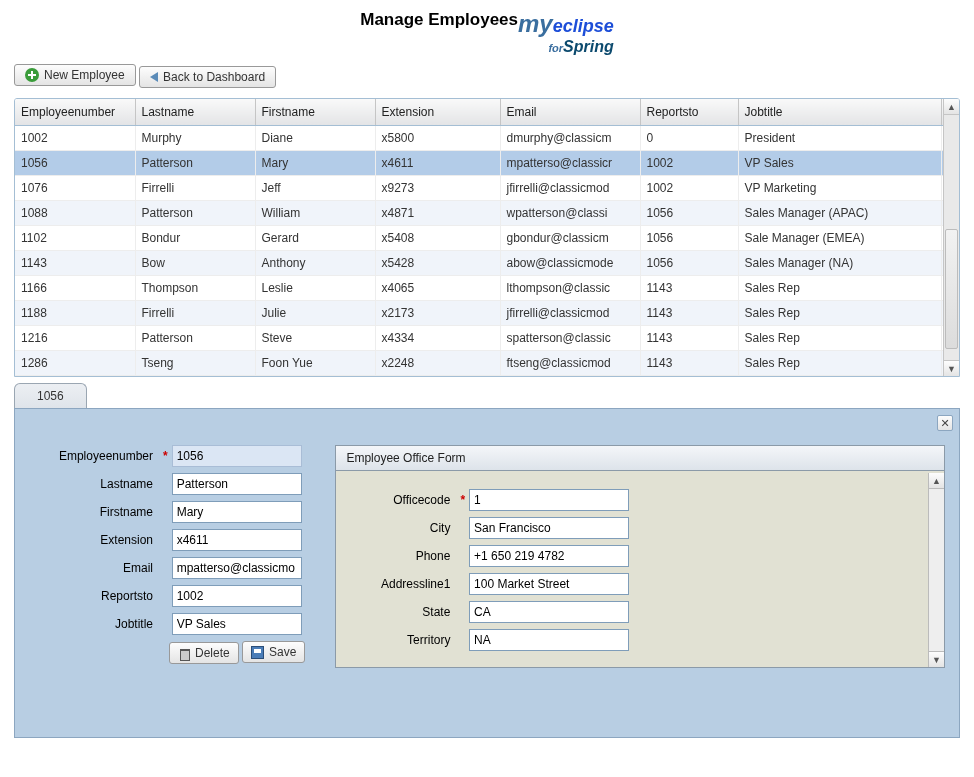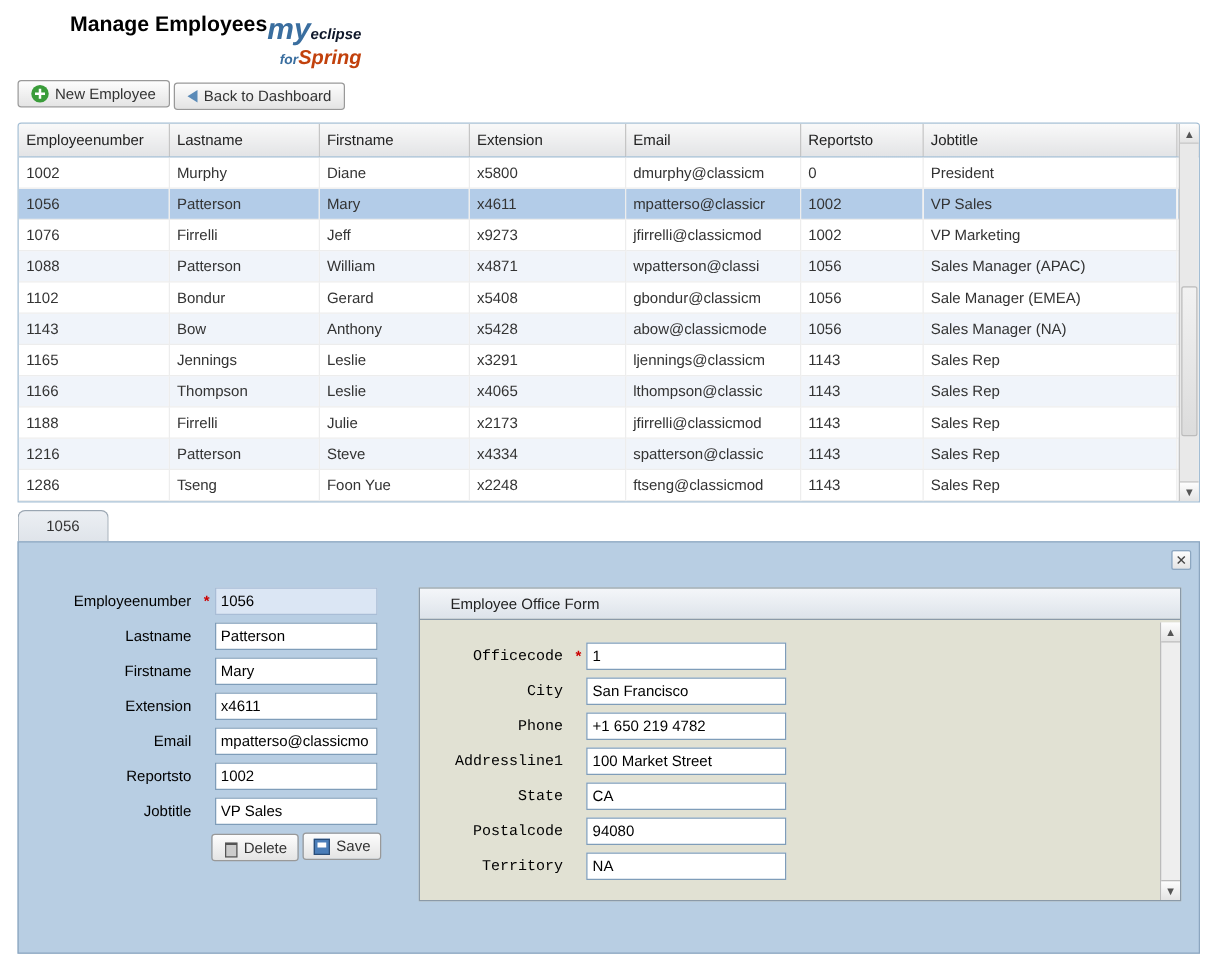--- a/index.html
+++ b/index.html
@@ -1,23 +1,23 @@
 <!DOCTYPE html>
 <html><head>
 <meta charset="utf-8">
 <style>
 * { box-sizing: border-box; margin: 0; padding: 0; }
 body { font-family: Arial, Helvetica, sans-serif; font-size: 12px; color: #333; background: #fff; width: 974px; }
-.header-row { display: flex; justify-content: flex-start; align-items: flex-start; padding: 10px 14px 0 14px; margin-left: 42px; }
+.header-row { display: flex; justify-content: center; align-items: flex-start; padding: 10px 14px 0 14px; }
 h2 { font-size: 17px; font-weight: bold; color: #000; }
 .logo { font-family: Arial, sans-serif; text-align: right; }
 .logo .my { font-size: 24px; font-style: italic; color: #3a6e9f; font-weight: bold; }
-.logo .eclipse { font-size: 12px; font-style: italic; color: #0f172a; font-weight: bold; }
+.logo .eclipse { font-size: 18px; font-style: italic; color: #1d4ed8; font-weight: bold; }
 .logo .for { font-size: 11px; color: #3a6e9f; font-style: italic; font-weight: bold; }
-.logo .spring { font-size: 16px; color: #c2410c; font-weight: bold; font-style: italic; }
+.logo .spring { font-size: 16px; color: #0c4a6e; font-weight: bold; font-style: italic; }
 .toolbar { padding: 8px 14px 10px 14px; }
 .btn {
   display: inline-flex; align-items: center; gap: 5px;
   background: linear-gradient(#fdfdfd, #e4e4e4);
   border: 1px solid #999; border-radius: 3px; padding: 3px 10px;
   font-size: 12px; cursor: pointer; color: #333;
 }
 .icon-plus { width: 14px; height: 14px; background: #3a9c3a; border-radius: 50%; position: relative; display: inline-block; }
 .icon-plus::before, .icon-plus::after { content: ""; position: absolute; background: #fff; }
 .icon-plus::before { left: 6px; top: 3px; width: 2px; height: 8px; }
@@ -79,24 +79,24 @@
 .form-row input[readonly] { background: #dbe6f4; border-color: #a9bdd6; }
 .form-actions { margin-left: 140px; margin-top: 4px; }
 .form-actions .btn { padding: 3px 8px; }
 
 .subpanel {
   flex: 1; border: 1px solid #8b9aa8; background: #e1e1d3; position: relative;
   display: flex; flex-direction: column; max-height: 300px;
 }
 .subpanel-hdr {
   background: linear-gradient(#f4f6f9,#dde3ea);
-  border-bottom: 1px solid #8b9aa8; padding: 5px 24px; font-size: 12px; color: #222;
+  border-bottom: 1px solid #8b9aa8; padding: 5px 10px; font-size: 12px; color: #222;
 }
 .subpanel-body { padding: 18px 10px 10px 10px; overflow: hidden; }
-.subpanel-body .form-row label { width: 110px; font-family: Liberation Mono, monospace; }
+.subpanel-body .form-row label { width: 110px; }
 .subpanel-body .form-row input { width: 160px; }
 .subpanel .vscroll2 {
   position:absolute; right:0; top:27px; bottom:0; width:16px; background:#eee; border-left:1px solid #bbb;
 }
 .subpanel .vscroll2 .arrow { width:100%; height:16px; background:linear-gradient(#fdfdfd,#e4e4e4); border-bottom:1px solid #bbb; display:flex; align-items:center; justify-content:center; font-size:9px; color:#555;}
 .subpanel .vscroll2 .arrow.dn { position:absolute; bottom:0; border-top:1px solid #bbb; border-bottom:none;}
 
 col.c-num { width: 120px; } col.c-last { width: 120px; } col.c-first { width: 120px; }
 col.c-ext { width: 125px; } col.c-email { width: 140px; } col.c-rep { width: 98px; }
 col.c-job { width: auto; } col.c-sc { width: 17px; }
@@ -203,30 +203,20 @@
             <td>1143</td>
             <td>Bow</td>
             <td>Anthony</td>
             <td>x5428</td>
             <td>abow@classicmode</td>
             <td>1056</td>
             <td>Sales Manager (NA)</td>
             <td style="padding: 0px;"></td>
           </tr>
           <tr>
-            <td>1165</td>
-            <td>Jennings</td>
-            <td>Leslie</td>
-            <td>x3291</td>
-            <td>ljennings@classicm</td>
-            <td>1143</td>
-            <td>Sales Rep</td>
-            <td style="padding: 0px;"></td>
-          </tr>
-          <tr>
             <td>1166</td>
             <td>Thompson</td>
             <td>Leslie</td>
             <td>x4065</td>
             <td>lthompson@classic</td>
             <td>1143</td>
             <td>Sales Rep</td>
             <td style="padding: 0px;"></td>
           </tr>
           <tr>
@@ -349,25 +339,20 @@
           <label>Addressline1</label>
             <span class="req" style="visibility:hidden">*</span>
           <input value="100 Market Street" style="">
         </div>
         <div class="form-row">
           <label>State</label>
             <span class="req" style="visibility:hidden">*</span>
           <input value="CA" style="">
         </div>
         <div class="form-row">
-          <label>Postalcode</label>
-            <span class="req" style="visibility:hidden">*</span>
-          <input value="94080" style="">
-        </div>
-        <div class="form-row">
           <label>Territory</label>
             <span class="req" style="visibility:hidden">*</span>
           <input value="NA" style="">
         </div>
       </div>
       <div class="vscroll2">
         <div class="arrow">▲</div>
         <div class="arrow dn">▼</div>
       </div>
     </div>

